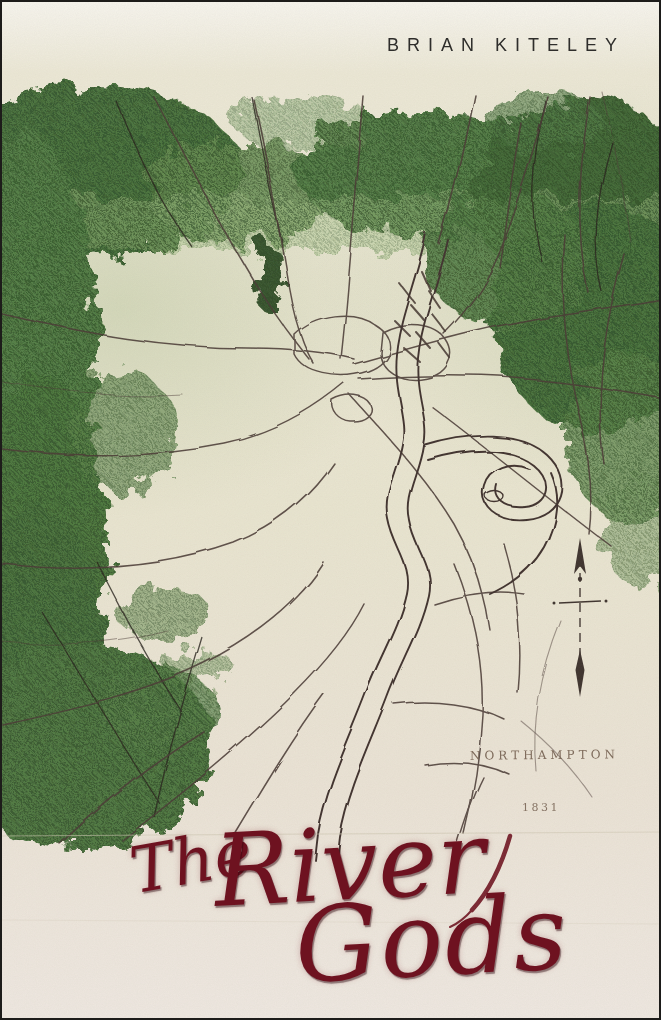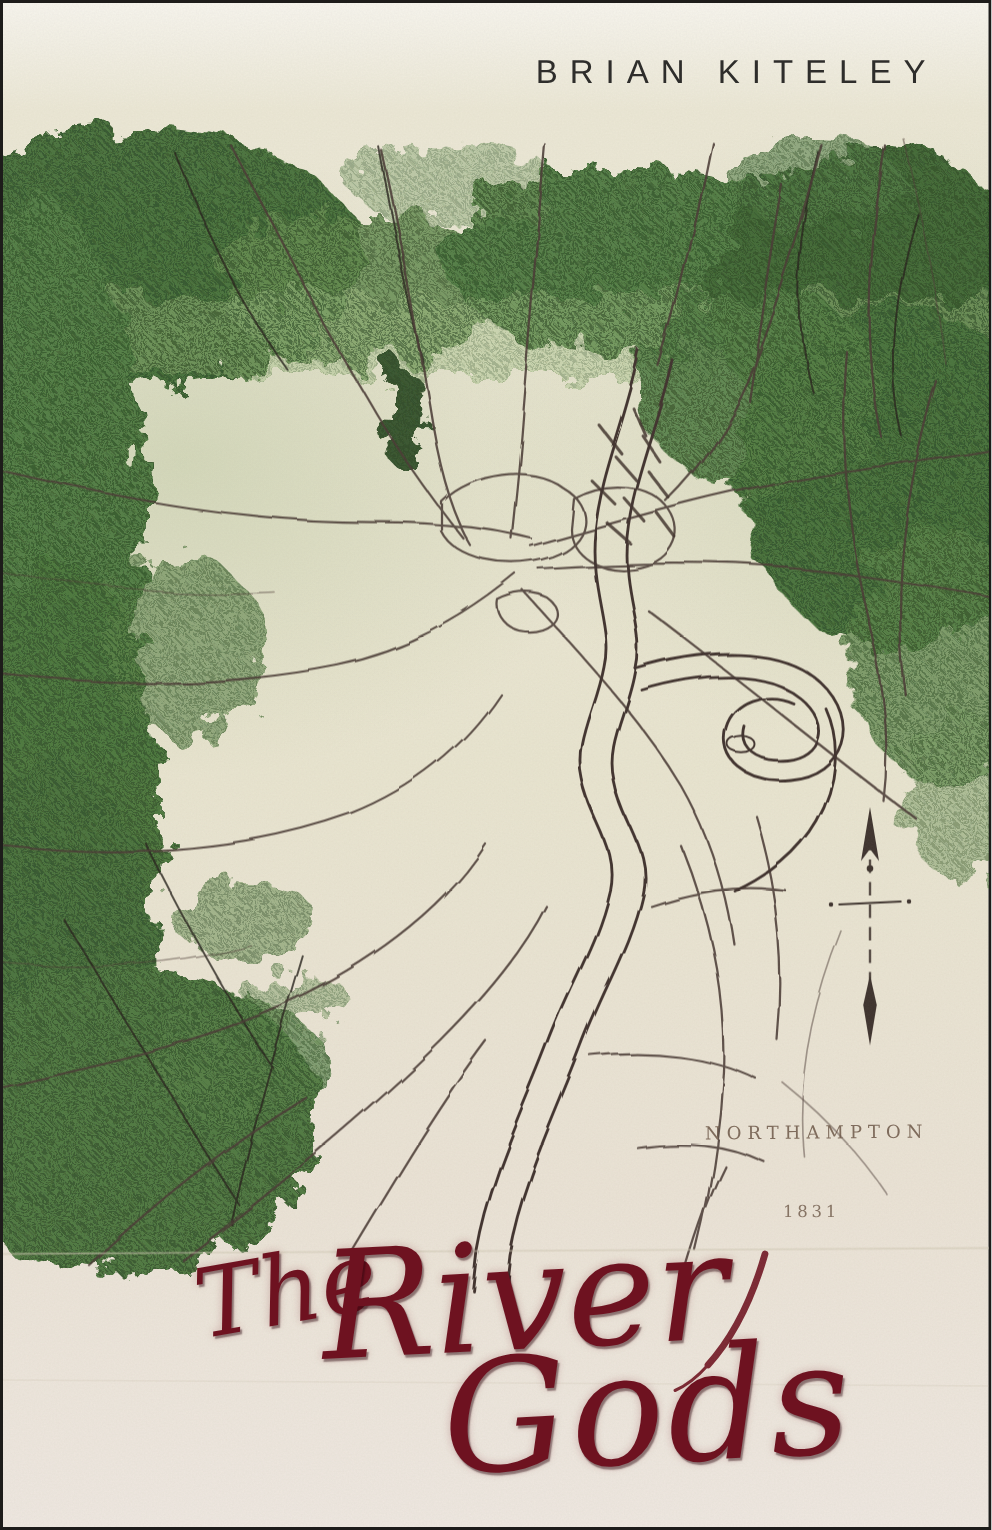--- a/index.html
+++ b/index.html
@@ -11,21 +11,21 @@
     border:2px solid #1d1c1a;
     background:
       radial-gradient(ellipse 420px 300px at 18% 30%, rgba(152,178,122,.28), rgba(152,178,122,0) 70%),
       radial-gradient(ellipse 380px 300px at 88% 28%, rgba(152,178,122,.24), rgba(152,178,122,0) 70%),
       linear-gradient(180deg,#f7f5ee 0%,#ece8d6 7%,#e9e5d0 50%,#ebe3d6 78%,#efe8e1 100%);
     font-family:"Liberation Sans", sans-serif;
   }
   .art { position:absolute; left:0; top:0; width:661px; height:1020px; }
   .author {
     position:absolute; top:33px; right:34px;
-    font-size:22px; letter-spacing:8px; font-weight:500;
+    font-size:18px; letter-spacing:8px; font-weight:500;
     color:#2e2d2b;
     font-family:"Liberation Sans", sans-serif;
   }
   .map-place {
     position:absolute; left:468px; top:746px;
     font-family:"DejaVu Serif", serif;
     font-size:12px; letter-spacing:4px;
     color:#6d5848; opacity:.85;
     transform:rotate(-.5deg);
   }

